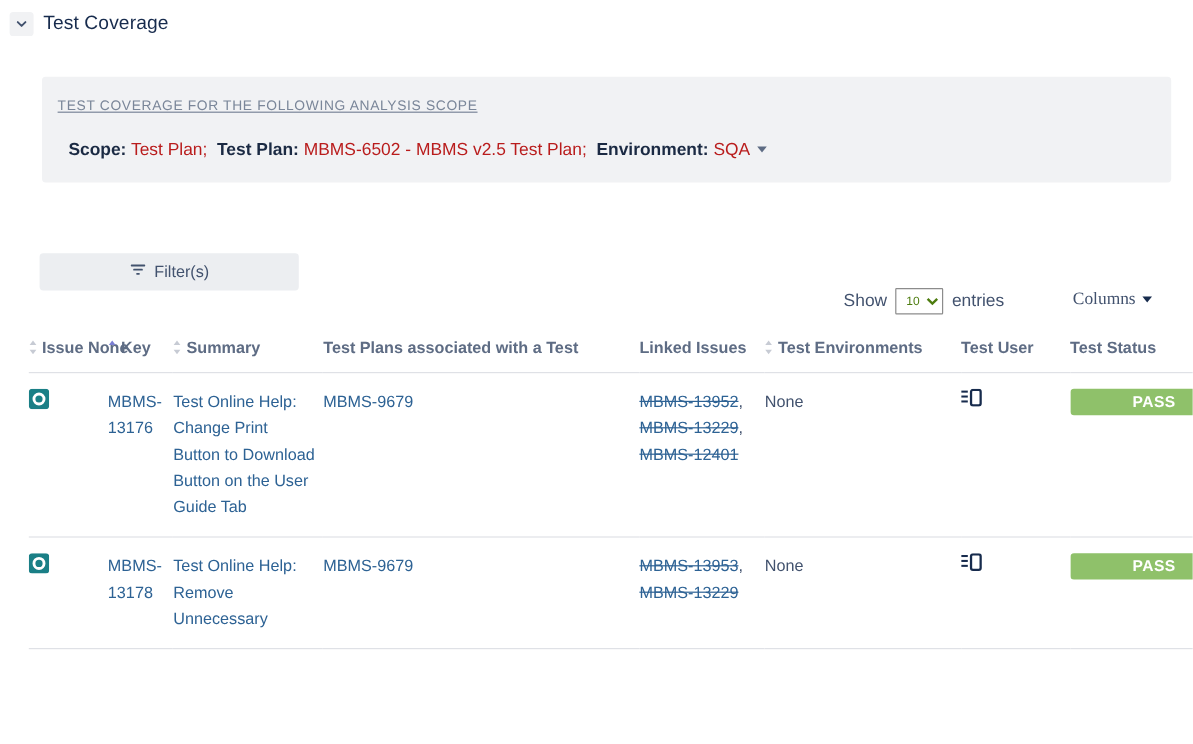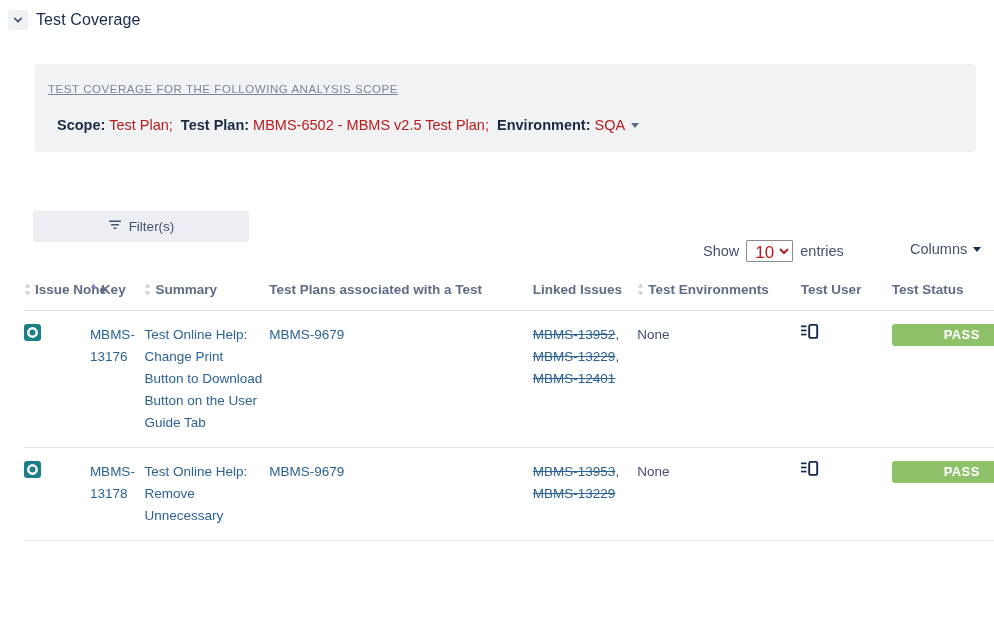--- a/index.html
+++ b/index.html
@@ -145,44 +145,43 @@
     left: 703px;
     top: 0;
     display: flex;
     align-items: center;
     gap: 7px;
     font-size: 14.5px;
     color: #42526e;
   }
   .entries-select {
     font-family: inherit;
-    font-size: 17px;
-    color: #b91c1c;
+    font-size: 10px;
+    color: #4d7c0f;
     padding: 1px 2px 1px 4px;
     border: 1px solid #8c8c8c;
     border-radius: 1px;
     background: #ffffff;
     height: 22px;
     box-sizing: border-box;
   }
   .columns-btn {
     position: absolute;
     left: 894px;
     top: 1px;
     font-size: 14.5px;
     color: #42526e;
     cursor: pointer;
     display: flex;
     align-items: center;
     gap: 6px;
     background: none;
     border: none;
-    font-family: Liberation Sans, sans-serif;
+    font-family: Liberation Serif, serif;
     padding: 0;
-    margin-left: 16px;
   }
   .columns-caret {
     width: 0; height: 0;
     border-left: 4.5px solid transparent;
     border-right: 4.5px solid transparent;
     border-top: 5px solid #172b4d;
   }
 
   
   .tbl-wrap {

